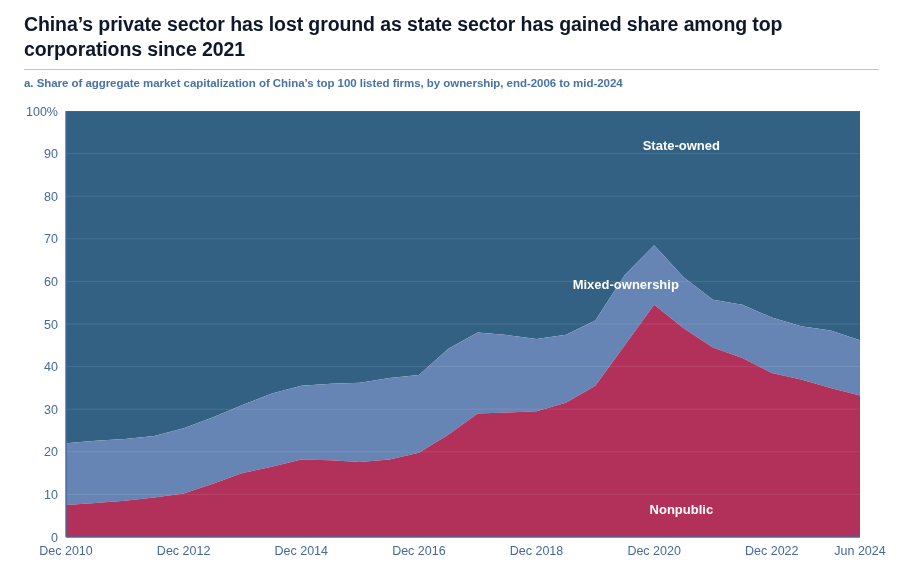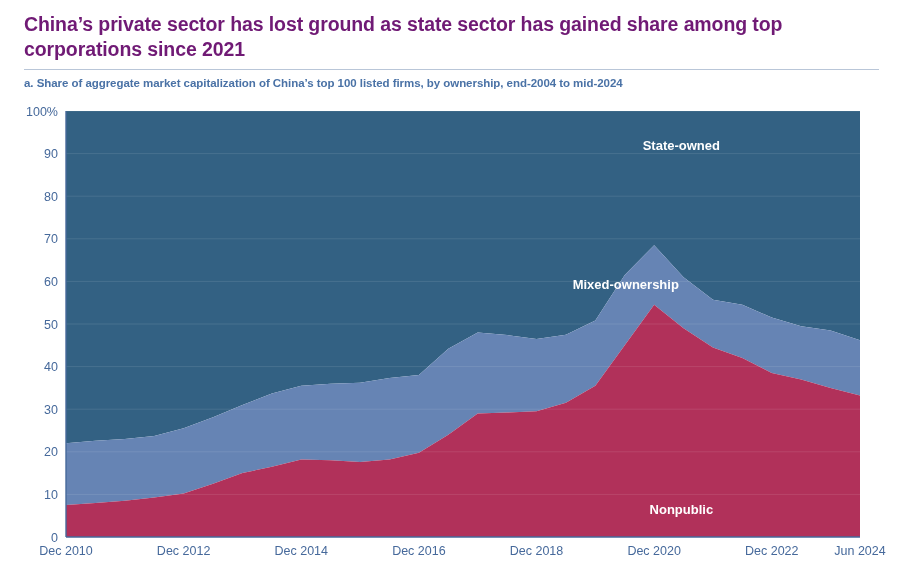--- a/index.html
+++ b/index.html
@@ -22,21 +22,21 @@
     background: #ffffff;
   }
   .title {
     position: absolute;
     left: 24px;
     top: 12px;
     width: 855px;
     font-size: 19.5px;
     font-weight: bold;
     line-height: 1.26;
-    color: #701a75;
+    color: #0f172a;
     letter-spacing: -0.1px;
   }
   .rule {
     position: absolute;
     left: 24px;
     top: 69px;
     width: 855px;
     height: 1px;
     background: #b9c6d8;
   }
@@ -82,21 +82,21 @@
     font-family: "Liberation Sans", sans-serif;
   }
 </style>
 </head>
 <body>
 
 <div id="figure">
 
   <div class="title">China’s private sector has lost ground as state sector has gained share among top corporations since 2021</div>
   <div class="rule"></div>
-  <div class="subtitle">a. Share of aggregate market capitalization of China’s top 100 listed firms, by ownership, end-2004 to mid-2024</div>
+  <div class="subtitle">a. Share of aggregate market capitalization of China’s top 100 listed firms, by ownership, end-2006 to mid-2024</div>
 
   <div id="plot-wrap">
     <svg class="chart" id="chart-svg" width="901" height="572">
         <path d="M 66 111 L 95.4074074074074 111 L 124.81481481481481 111 L 154.22222222222223 111 L 183.62962962962962 111 L 213.03703703703704 111 L 242.44444444444446 111 L 271.85185185185185 111 L 301.25925925925924 111 L 330.6666666666667 111 L 360.0740740740741 111 L 389.48148148148147 111 L 418.8888888888889 111 L 448.2962962962963 111 L 477.7037037037037 111 L 507.1111111111111 111 L 536.5185185185185 111 L 565.9259259259259 111 L 595.3333333333334 111 L 624.7407407407408 111 L 654.1481481481482 111 L 683.5555555555555 111 L 712.9629629629629 111 L 742.3703703703703 111 L 771.7777777777778 111 L 801.1851851851852 111 L 830.5925925925926 111 L 860 111 L 860 340.188 L 830.5925925925926 330.39 L 801.1851851851852 326.13 L 771.7777777777778 317.61 L 742.3703703703703 304.83 L 712.9629629629629 299.71799999999996 L 683.5555555555555 277.14 L 654.1481481481482 245.19 L 624.7407407407408 275.01 L 595.3333333333334 320.592 L 565.9259259259259 334.65 L 536.5185185185185 338.90999999999997 L 507.1111111111111 335.076 L 477.7037037037037 332.52 L 448.2962962962963 348.70799999999997 L 418.8888888888889 375.12 L 389.48148148148147 378.102 L 360.0740740740741 382.788 L 330.6666666666667 383.64 L 301.25925925925924 385.77 L 271.85185185185185 393.438 L 242.44444444444446 404.94 L 213.03703703703704 417.294 L 183.62962962962962 428.37 L 154.22222222222223 436.038 L 124.81481481481481 439.02 L 95.4074074074074 440.724 L 66 443.28 Z" fill="#336183"></path>
         <path d="M 66 443.28 L 95.4074074074074 440.724 L 124.81481481481481 439.02 L 154.22222222222223 436.038 L 183.62962962962962 428.37 L 213.03703703703704 417.294 L 242.44444444444446 404.94 L 271.85185185185185 393.438 L 301.25925925925924 385.77 L 330.6666666666667 383.64 L 360.0740740740741 382.788 L 389.48148148148147 378.102 L 418.8888888888889 375.12 L 448.2962962962963 348.70799999999997 L 477.7037037037037 332.52 L 507.1111111111111 335.076 L 536.5185185185185 338.90999999999997 L 565.9259259259259 334.65 L 595.3333333333334 320.592 L 624.7407407407408 275.01 L 654.1481481481482 245.19 L 683.5555555555555 277.14 L 712.9629629629629 299.71799999999996 L 742.3703703703703 304.83 L 771.7777777777778 317.61 L 801.1851851851852 326.13 L 830.5925925925926 330.39 L 860 340.188 L 860 395.568 L 830.5925925925926 387.9 L 801.1851851851852 379.38 L 771.7777777777778 372.99 L 742.3703703703703 358.08000000000004 L 712.9629629629629 347.43 L 683.5555555555555 328.26 L 654.1481481481482 304.83 L 624.7407407407408 345.29999999999995 L 595.3333333333334 385.77 L 565.9259259259259 402.81 L 536.5185185185185 411.33000000000004 L 507.1111111111111 412.608 L 477.7037037037037 413.46000000000004 L 448.2962962962963 434.76 L 418.8888888888889 452.652 L 389.48148148148147 459.468 L 360.0740740740741 462.024 L 330.6666666666667 460.32 L 301.25925925925924 459.468 L 271.85185185185185 466.71 L 242.44444444444446 473.1 L 213.03703703703704 483.75 L 183.62962962962962 493.548 L 154.22222222222223 497.382 L 124.81481481481481 500.79 L 95.4074074074074 502.92 L 66 505.05 Z" fill="#6684b4"></path>
         <path d="M 66 505.05 L 95.4074074074074 502.92 L 124.81481481481481 500.79 L 154.22222222222223 497.382 L 183.62962962962962 493.548 L 213.03703703703704 483.75 L 242.44444444444446 473.1 L 271.85185185185185 466.71 L 301.25925925925924 459.468 L 330.6666666666667 460.32 L 360.0740740740741 462.024 L 389.48148148148147 459.468 L 418.8888888888889 452.652 L 448.2962962962963 434.76 L 477.7037037037037 413.46000000000004 L 507.1111111111111 412.608 L 536.5185185185185 411.33000000000004 L 565.9259259259259 402.81 L 595.3333333333334 385.77 L 624.7407407407408 345.29999999999995 L 654.1481481481482 304.83 L 683.5555555555555 328.26 L 712.9629629629629 347.43 L 742.3703703703703 358.08000000000004 L 771.7777777777778 372.99 L 801.1851851851852 379.38 L 830.5925925925926 387.9 L 860 395.568 L 860 537 L 830.5925925925926 537 L 801.1851851851852 537 L 771.7777777777778 537 L 742.3703703703703 537 L 712.9629629629629 537 L 683.5555555555555 537 L 654.1481481481482 537 L 624.7407407407408 537 L 595.3333333333334 537 L 565.9259259259259 537 L 536.5185185185185 537 L 507.1111111111111 537 L 477.7037037037037 537 L 448.2962962962963 537 L 418.8888888888889 537 L 389.48148148148147 537 L 360.0740740740741 537 L 330.6666666666667 537 L 301.25925925925924 537 L 271.85185185185185 537 L 242.44444444444446 537 L 213.03703703703704 537 L 183.62962962962962 537 L 154.22222222222223 537 L 124.81481481481481 537 L 95.4074074074074 537 L 66 537 Z" fill="#b1315a"></path>
         <line x1="66" x2="860" y1="494.4" y2="494.4" stroke="rgba(255,255,255,0.10)" stroke-width="1"></line>
         <line x1="66" x2="860" y1="451.8" y2="451.8" stroke="rgba(255,255,255,0.10)" stroke-width="1"></line>
         <line x1="66" x2="860" y1="409.2" y2="409.2" stroke="rgba(255,255,255,0.10)" stroke-width="1"></line>
         <line x1="66" x2="860" y1="366.6" y2="366.6" stroke="rgba(255,255,255,0.10)" stroke-width="1"></line>

